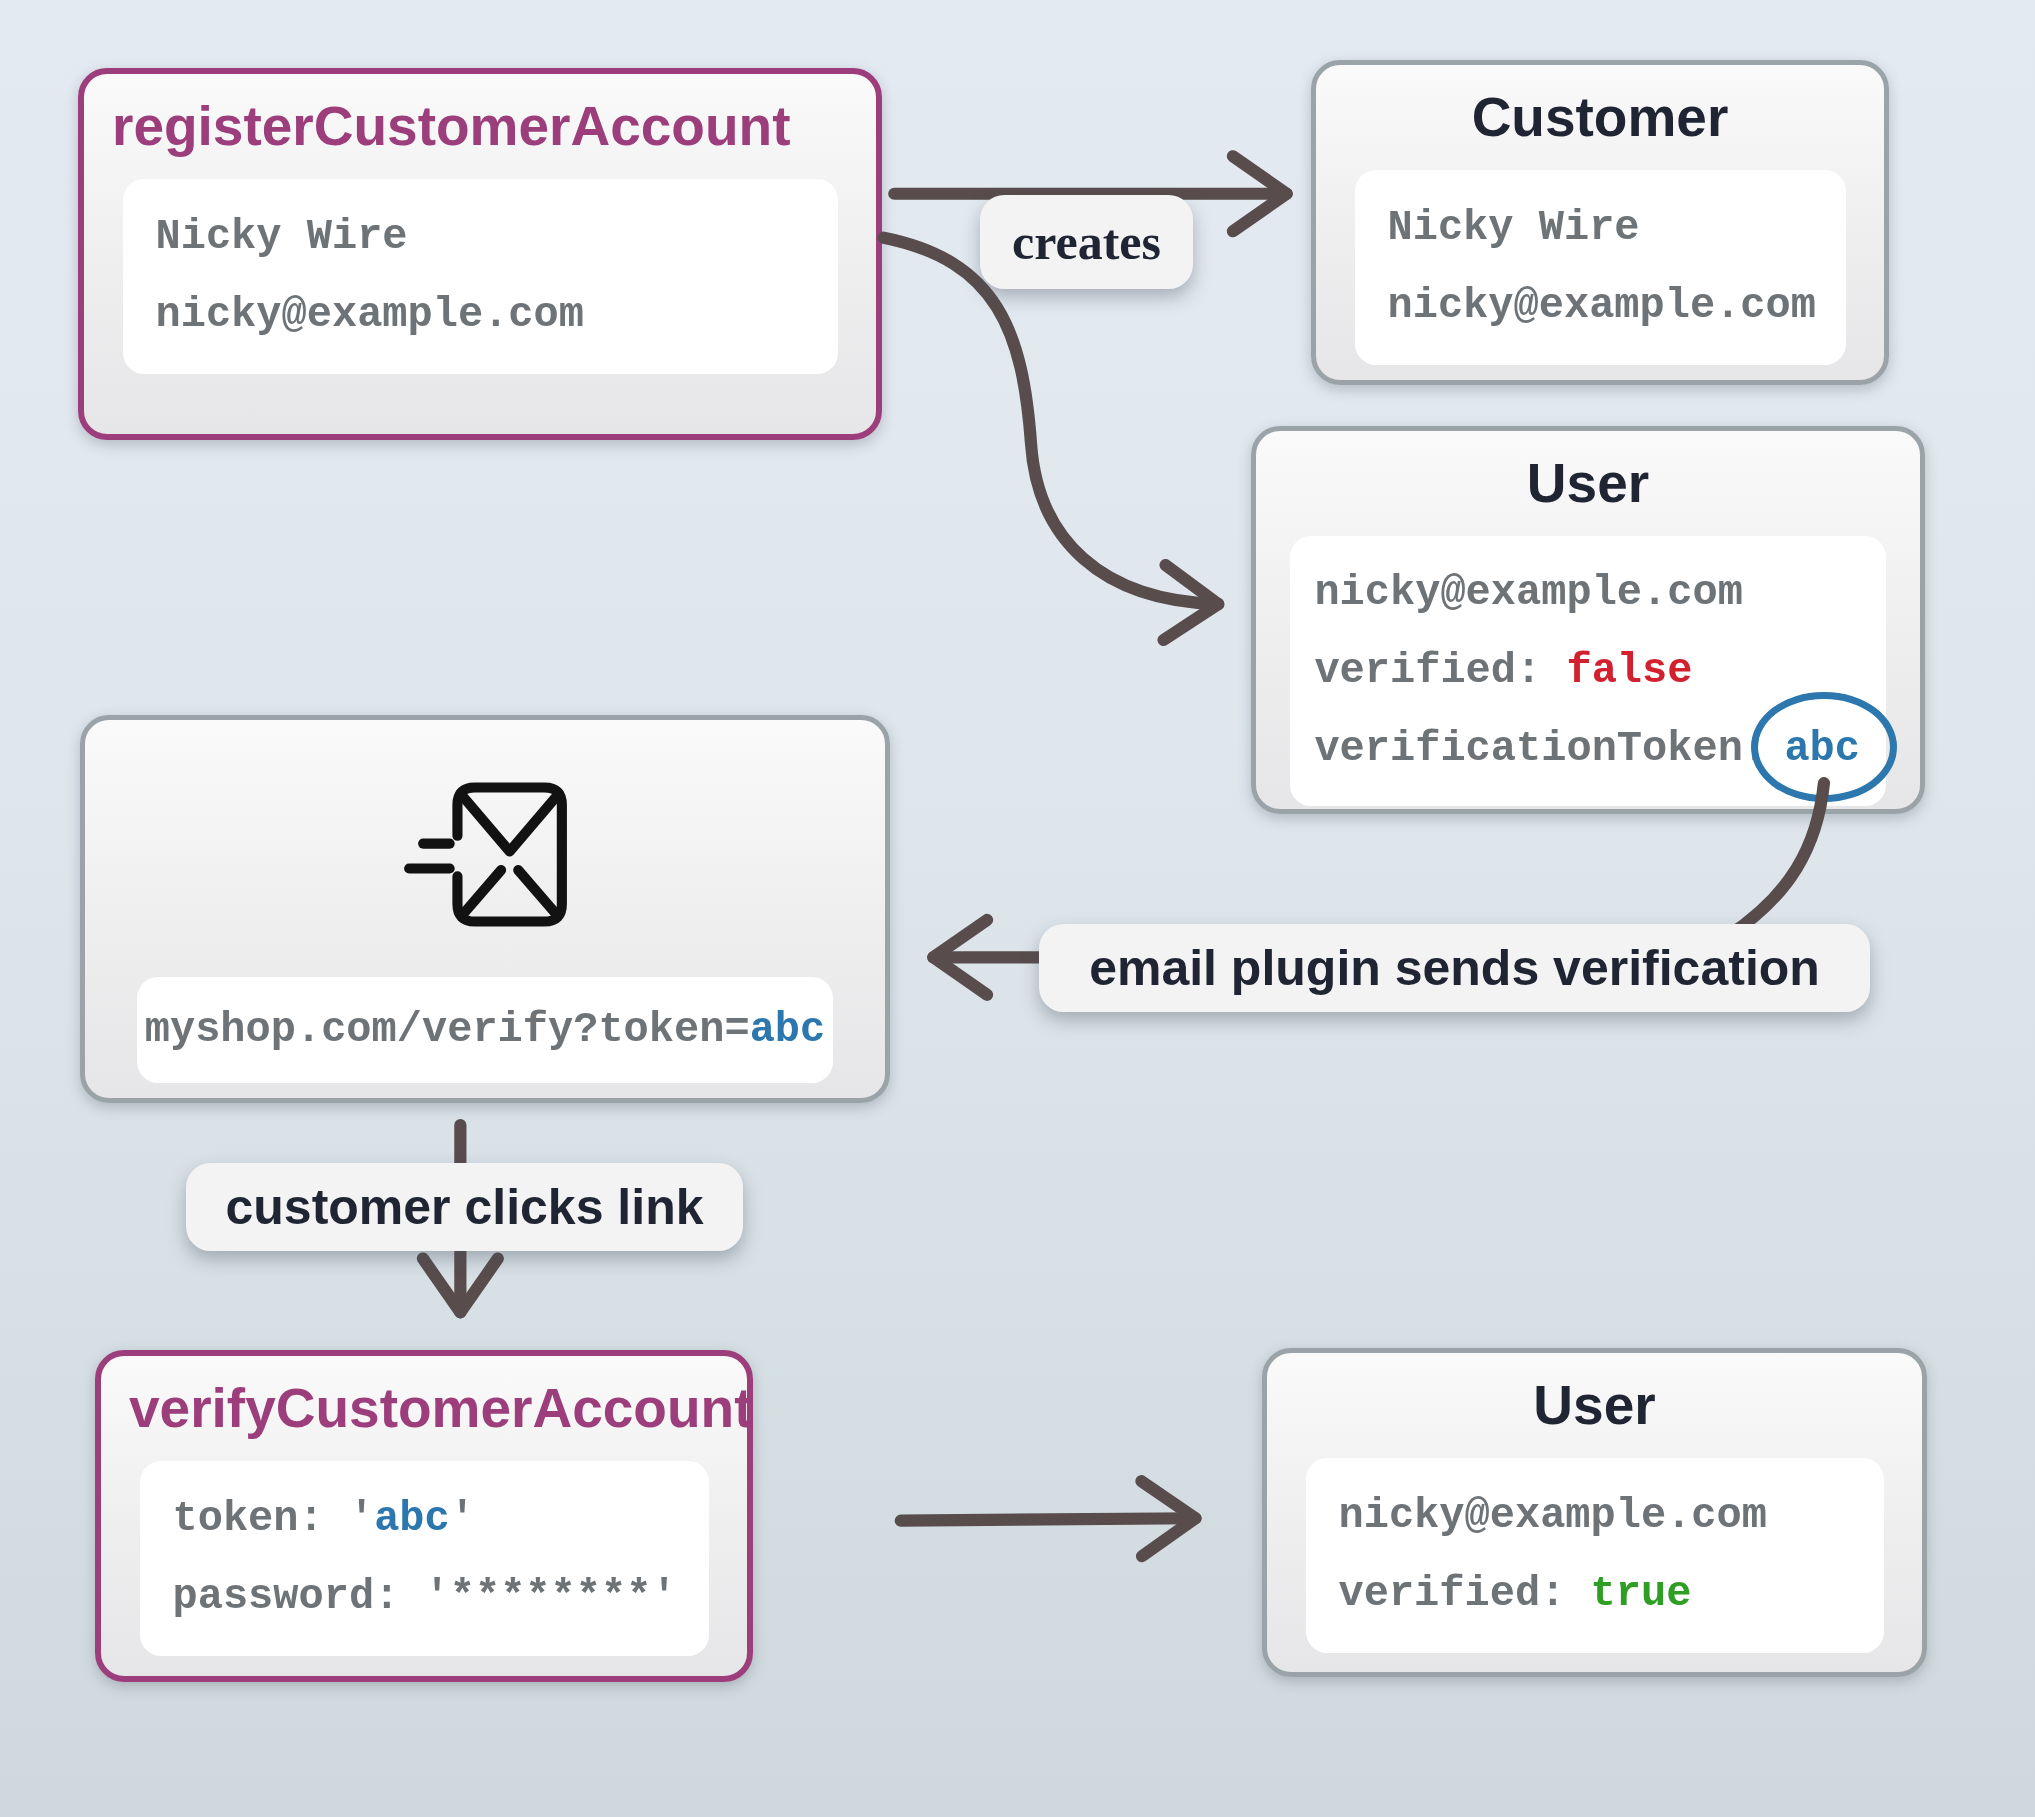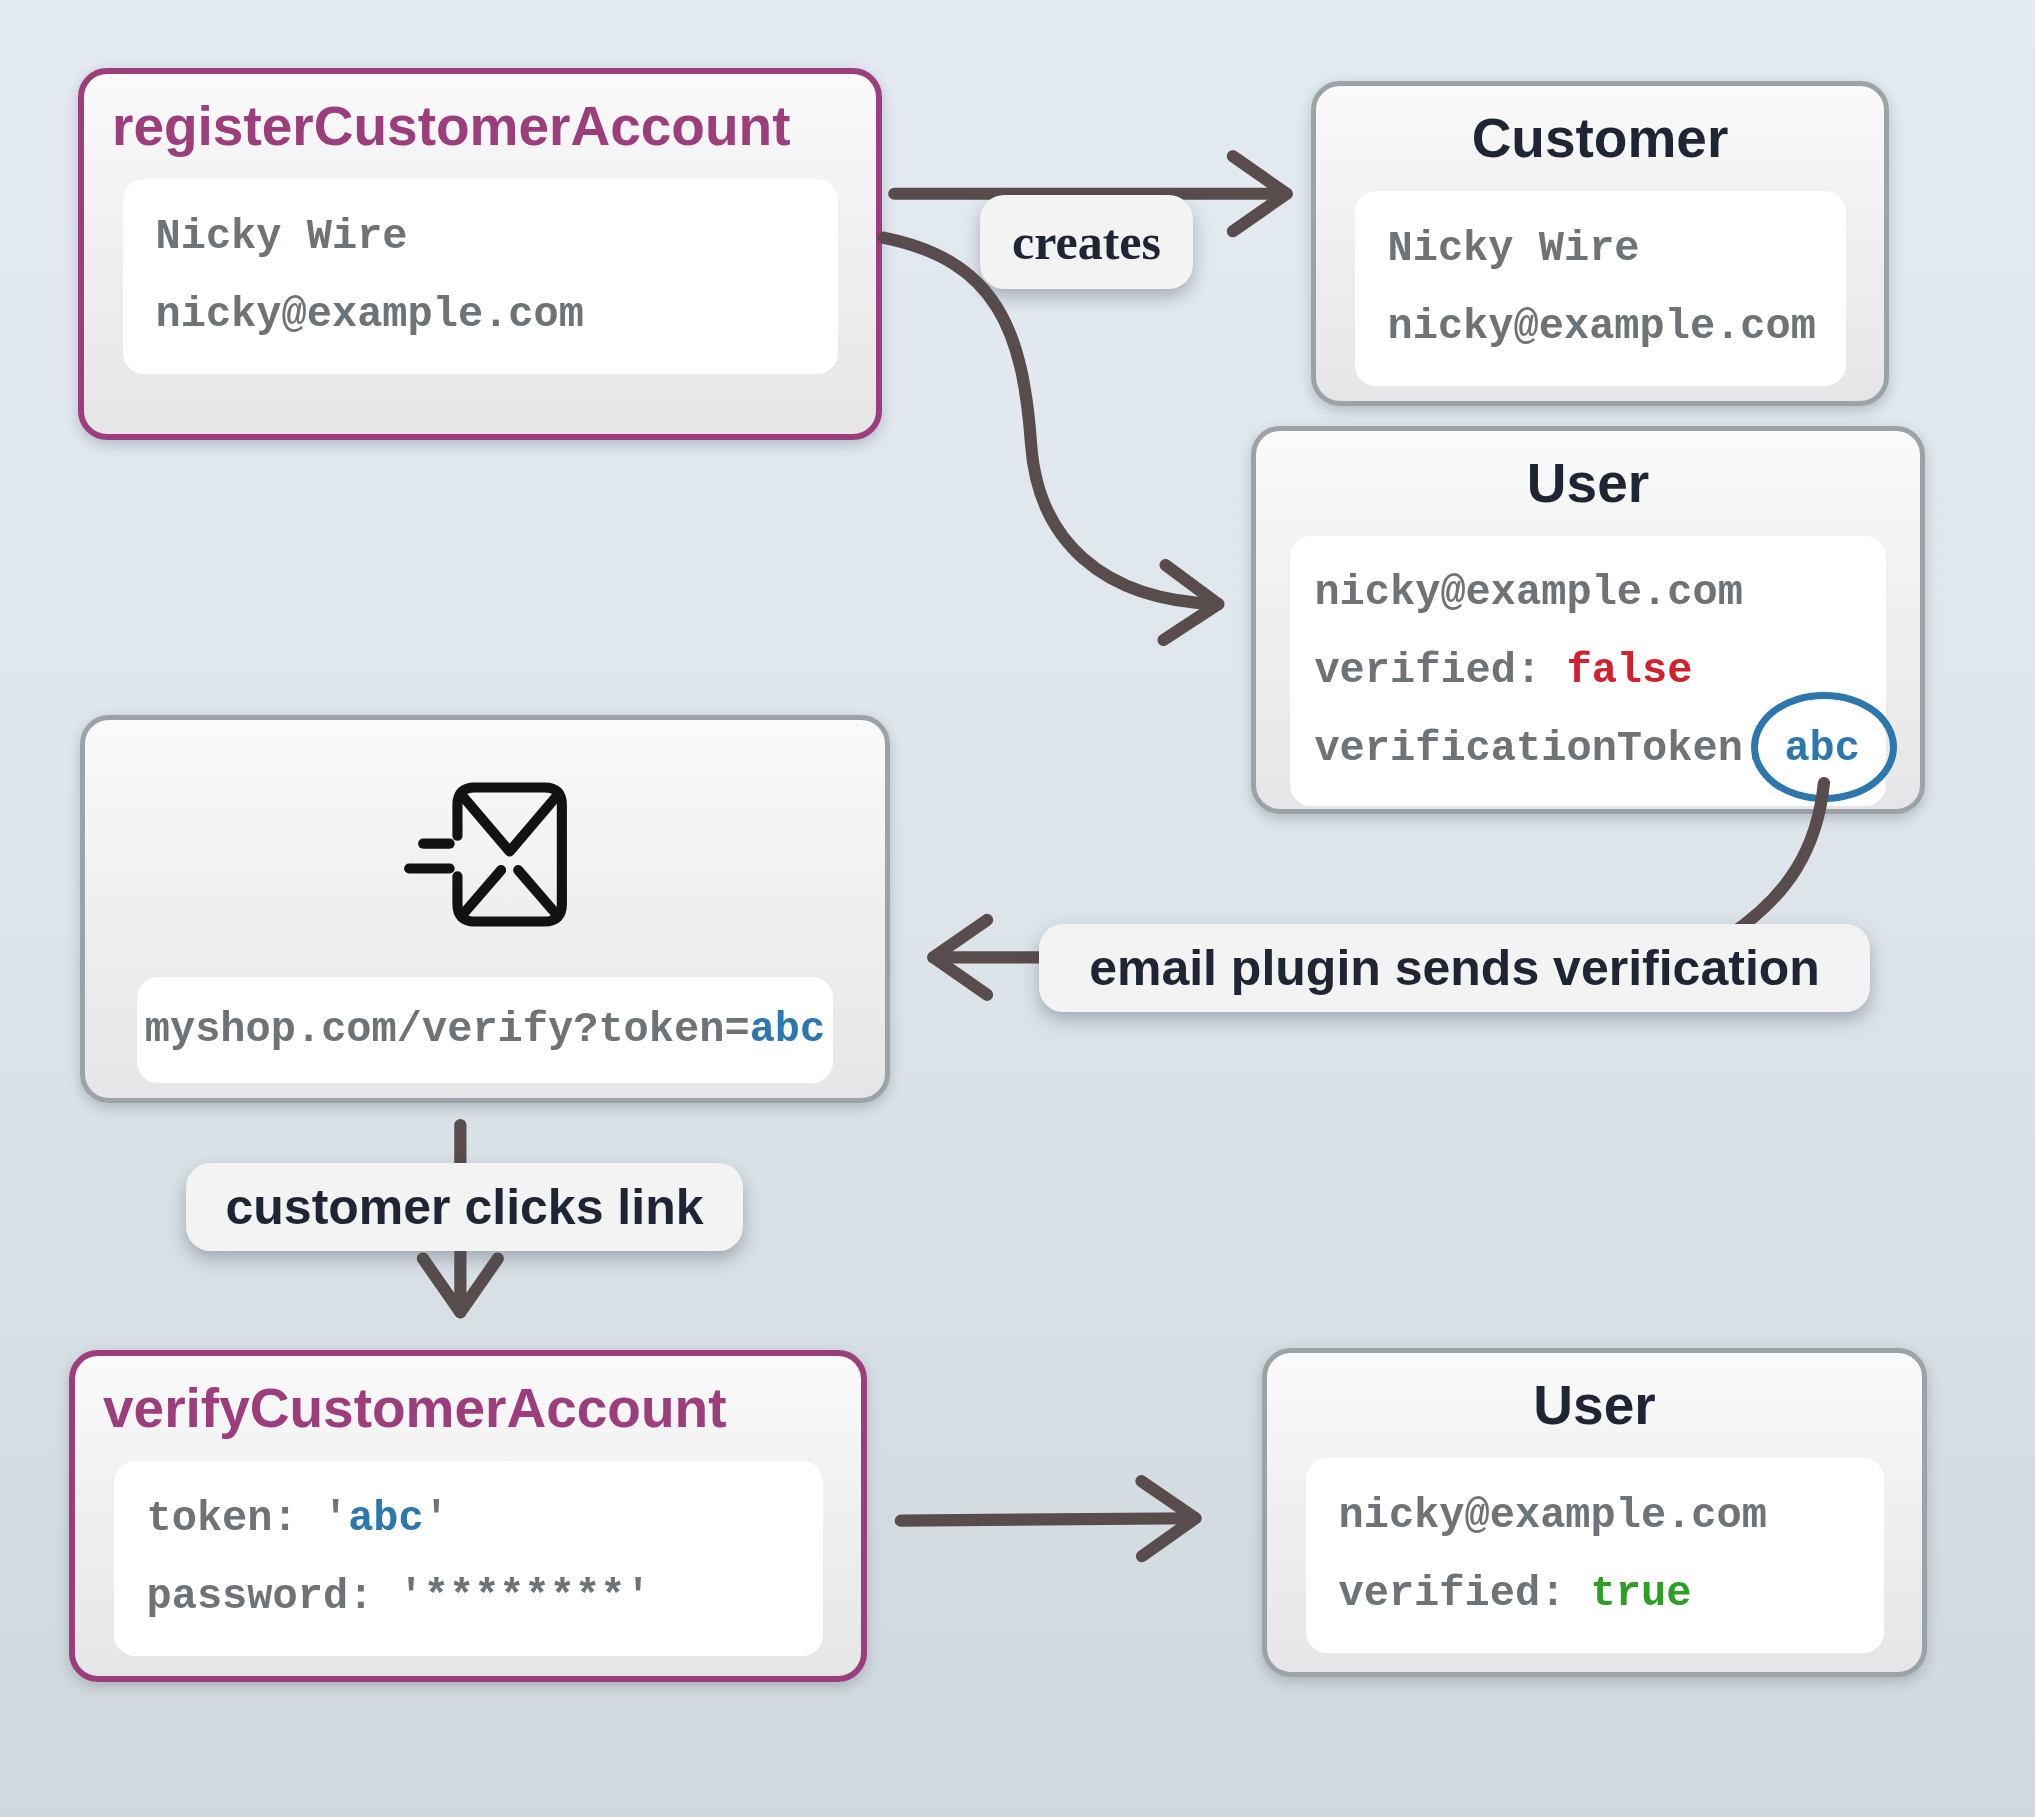--- a/index.html
+++ b/index.html
@@ -38,24 +38,24 @@
     font-family:"Liberation Mono","DejaVu Sans Mono",monospace;
     font-weight:700;font-size:42px;line-height:78px;
     color:var(--mono_gray);
     white-space:nowrap;
   }
   .c-red{color:var(--red);}
   .c-blue{color:var(--blue);}
   .c-green{color:var(--green);}
 
   .card-register{left:78px;top:68px;width:804px;height:372px;}
-  .card-customer{left:1311px;top:81px;width:578px;height:325px;}
+  .card-customer{left:1311px;top:60px;width:578px;height:325px;}
   .card-user1{left:1251px;top:426px;width:674px;height:388px;}
   .card-email{left:80px;top:715px;width:810px;height:388px;}
-  .card-verify{left:69px;top:1350px;width:798px;height:332px;}
+  .card-verify{left:95px;top:1350px;width:658px;height:332px;}
   .card-user2{left:1262px;top:1348px;width:665px;height:329px;}
 
   .card-user1 .panel{width:calc(100% - 68px);padding:18px 24.4px;}
 
   
   .circled{position:relative;display:inline-block;margin-left:16.3px;}
   .circled::after{
     content:"";position:absolute;
     left:-33px;right:-37px;top:-18px;bottom:-14.7px;
     border:7.3px solid var(--blue);

